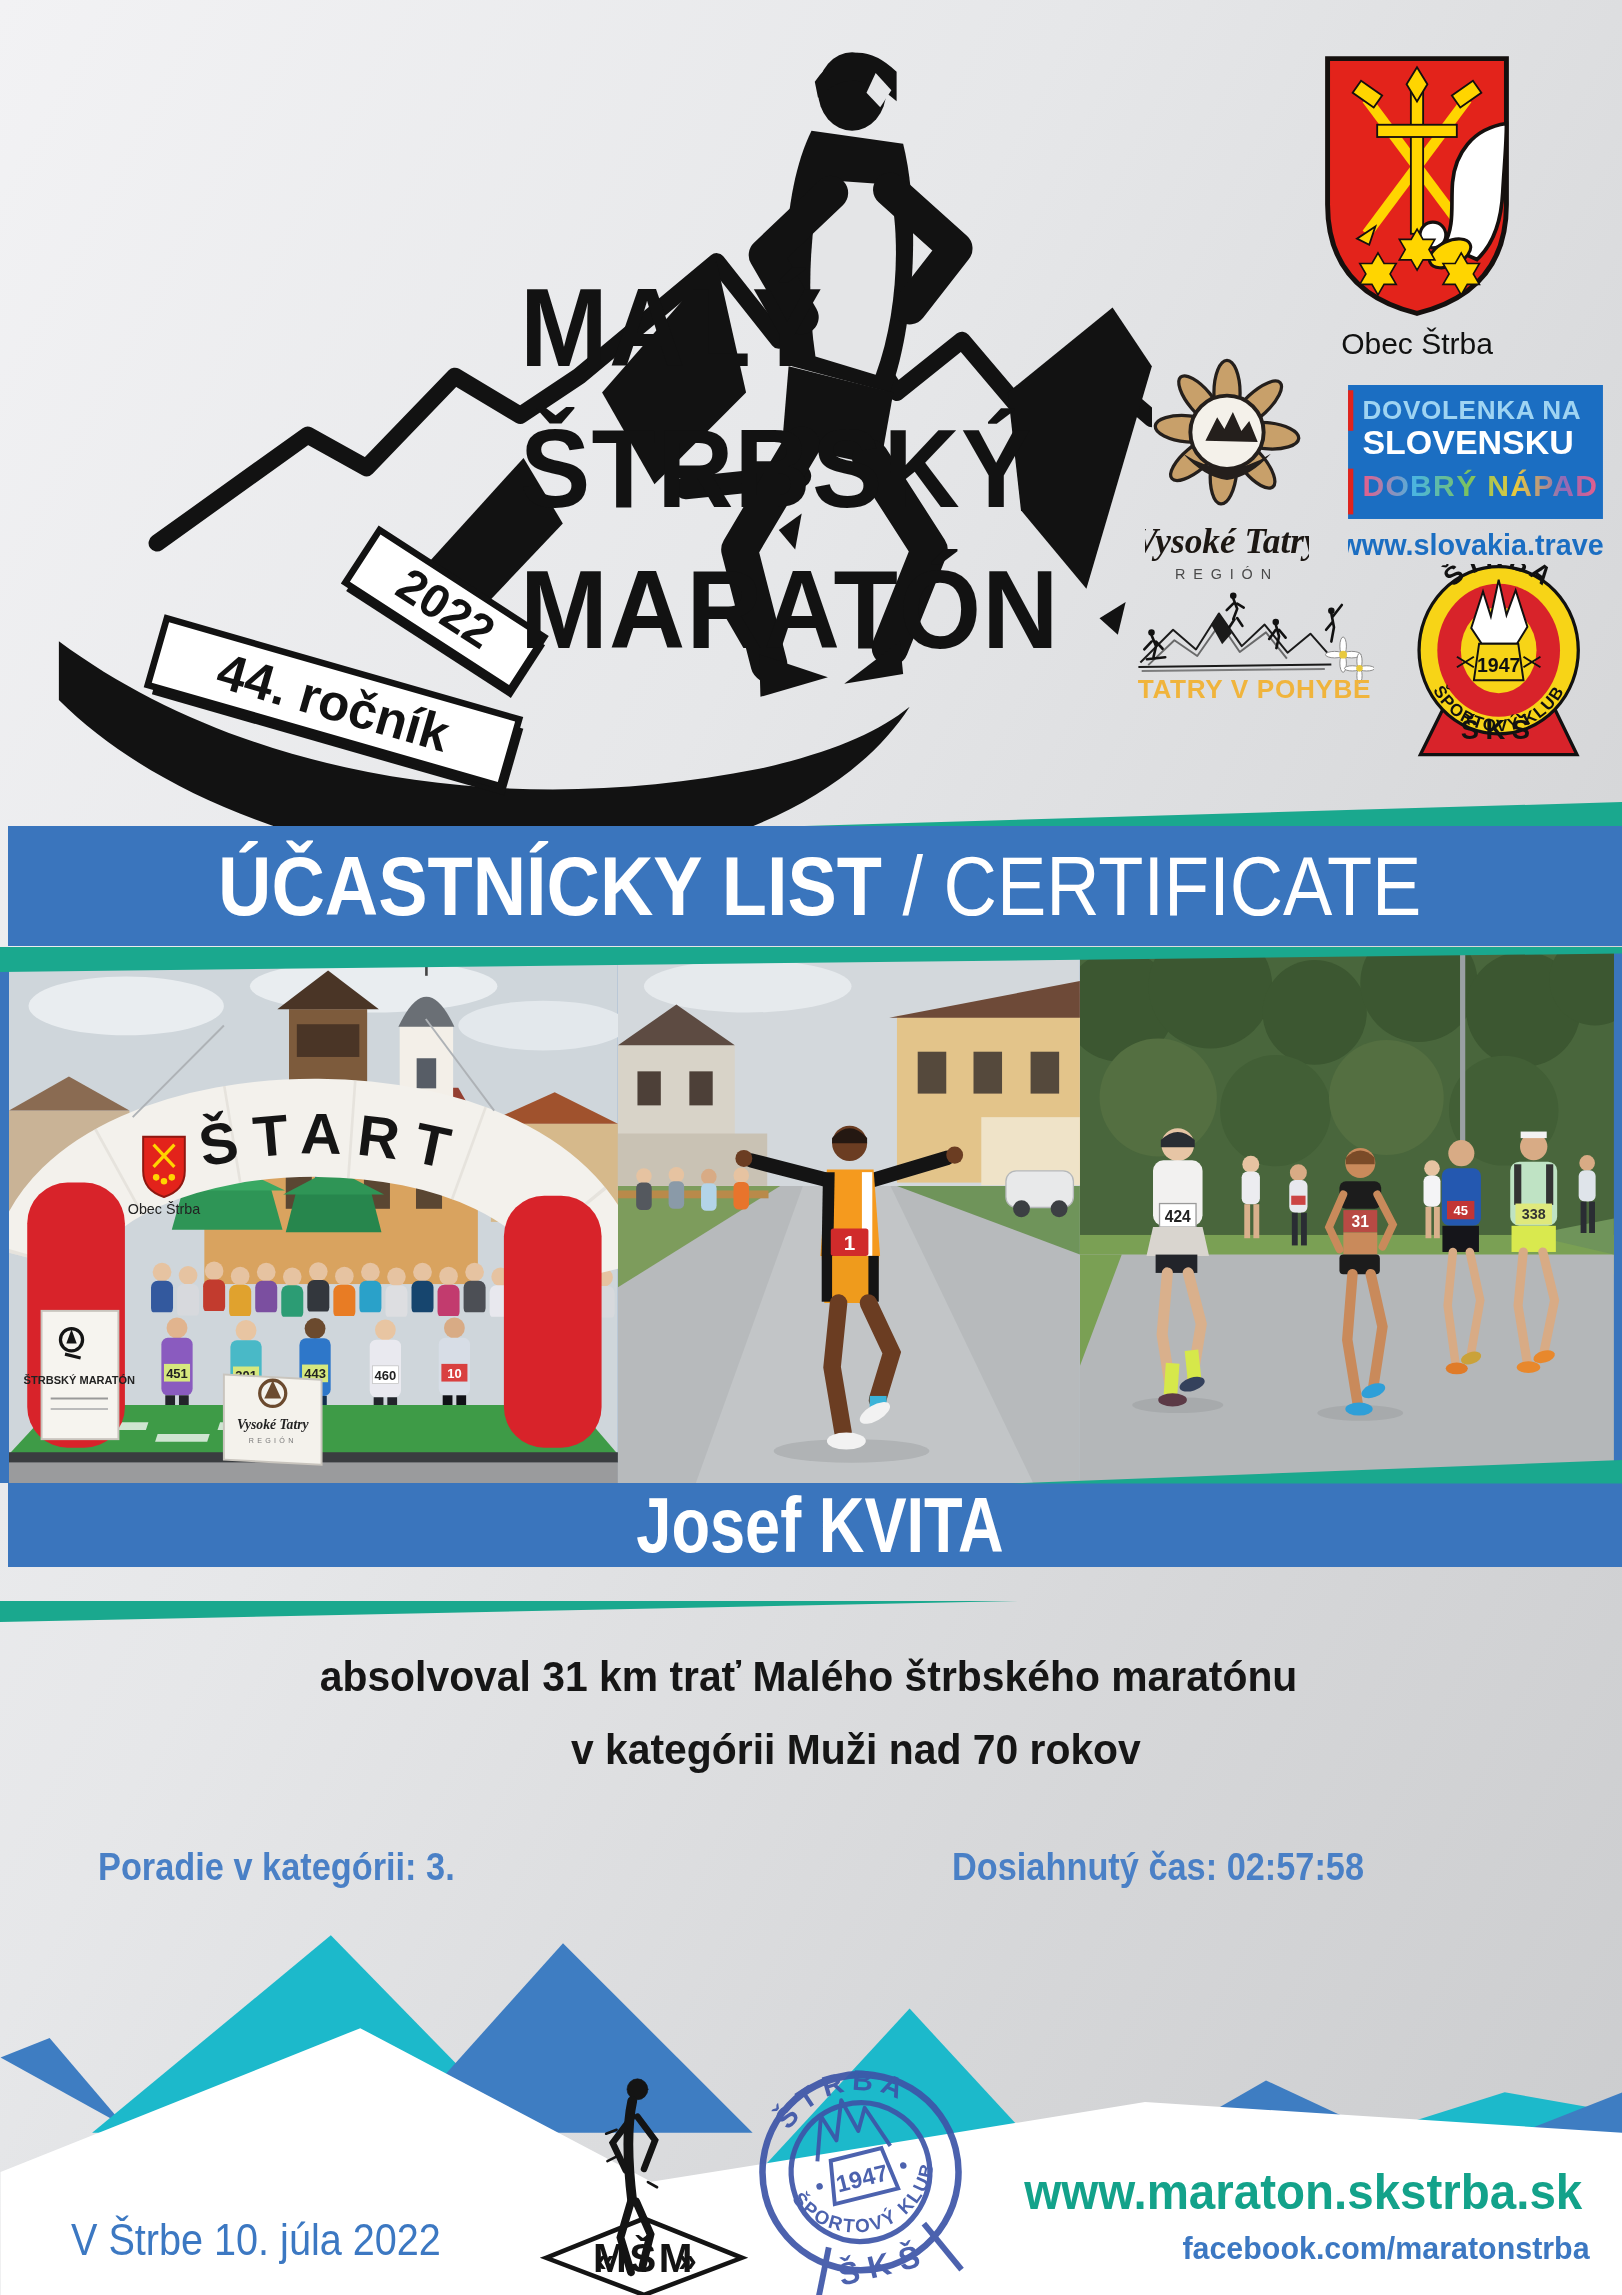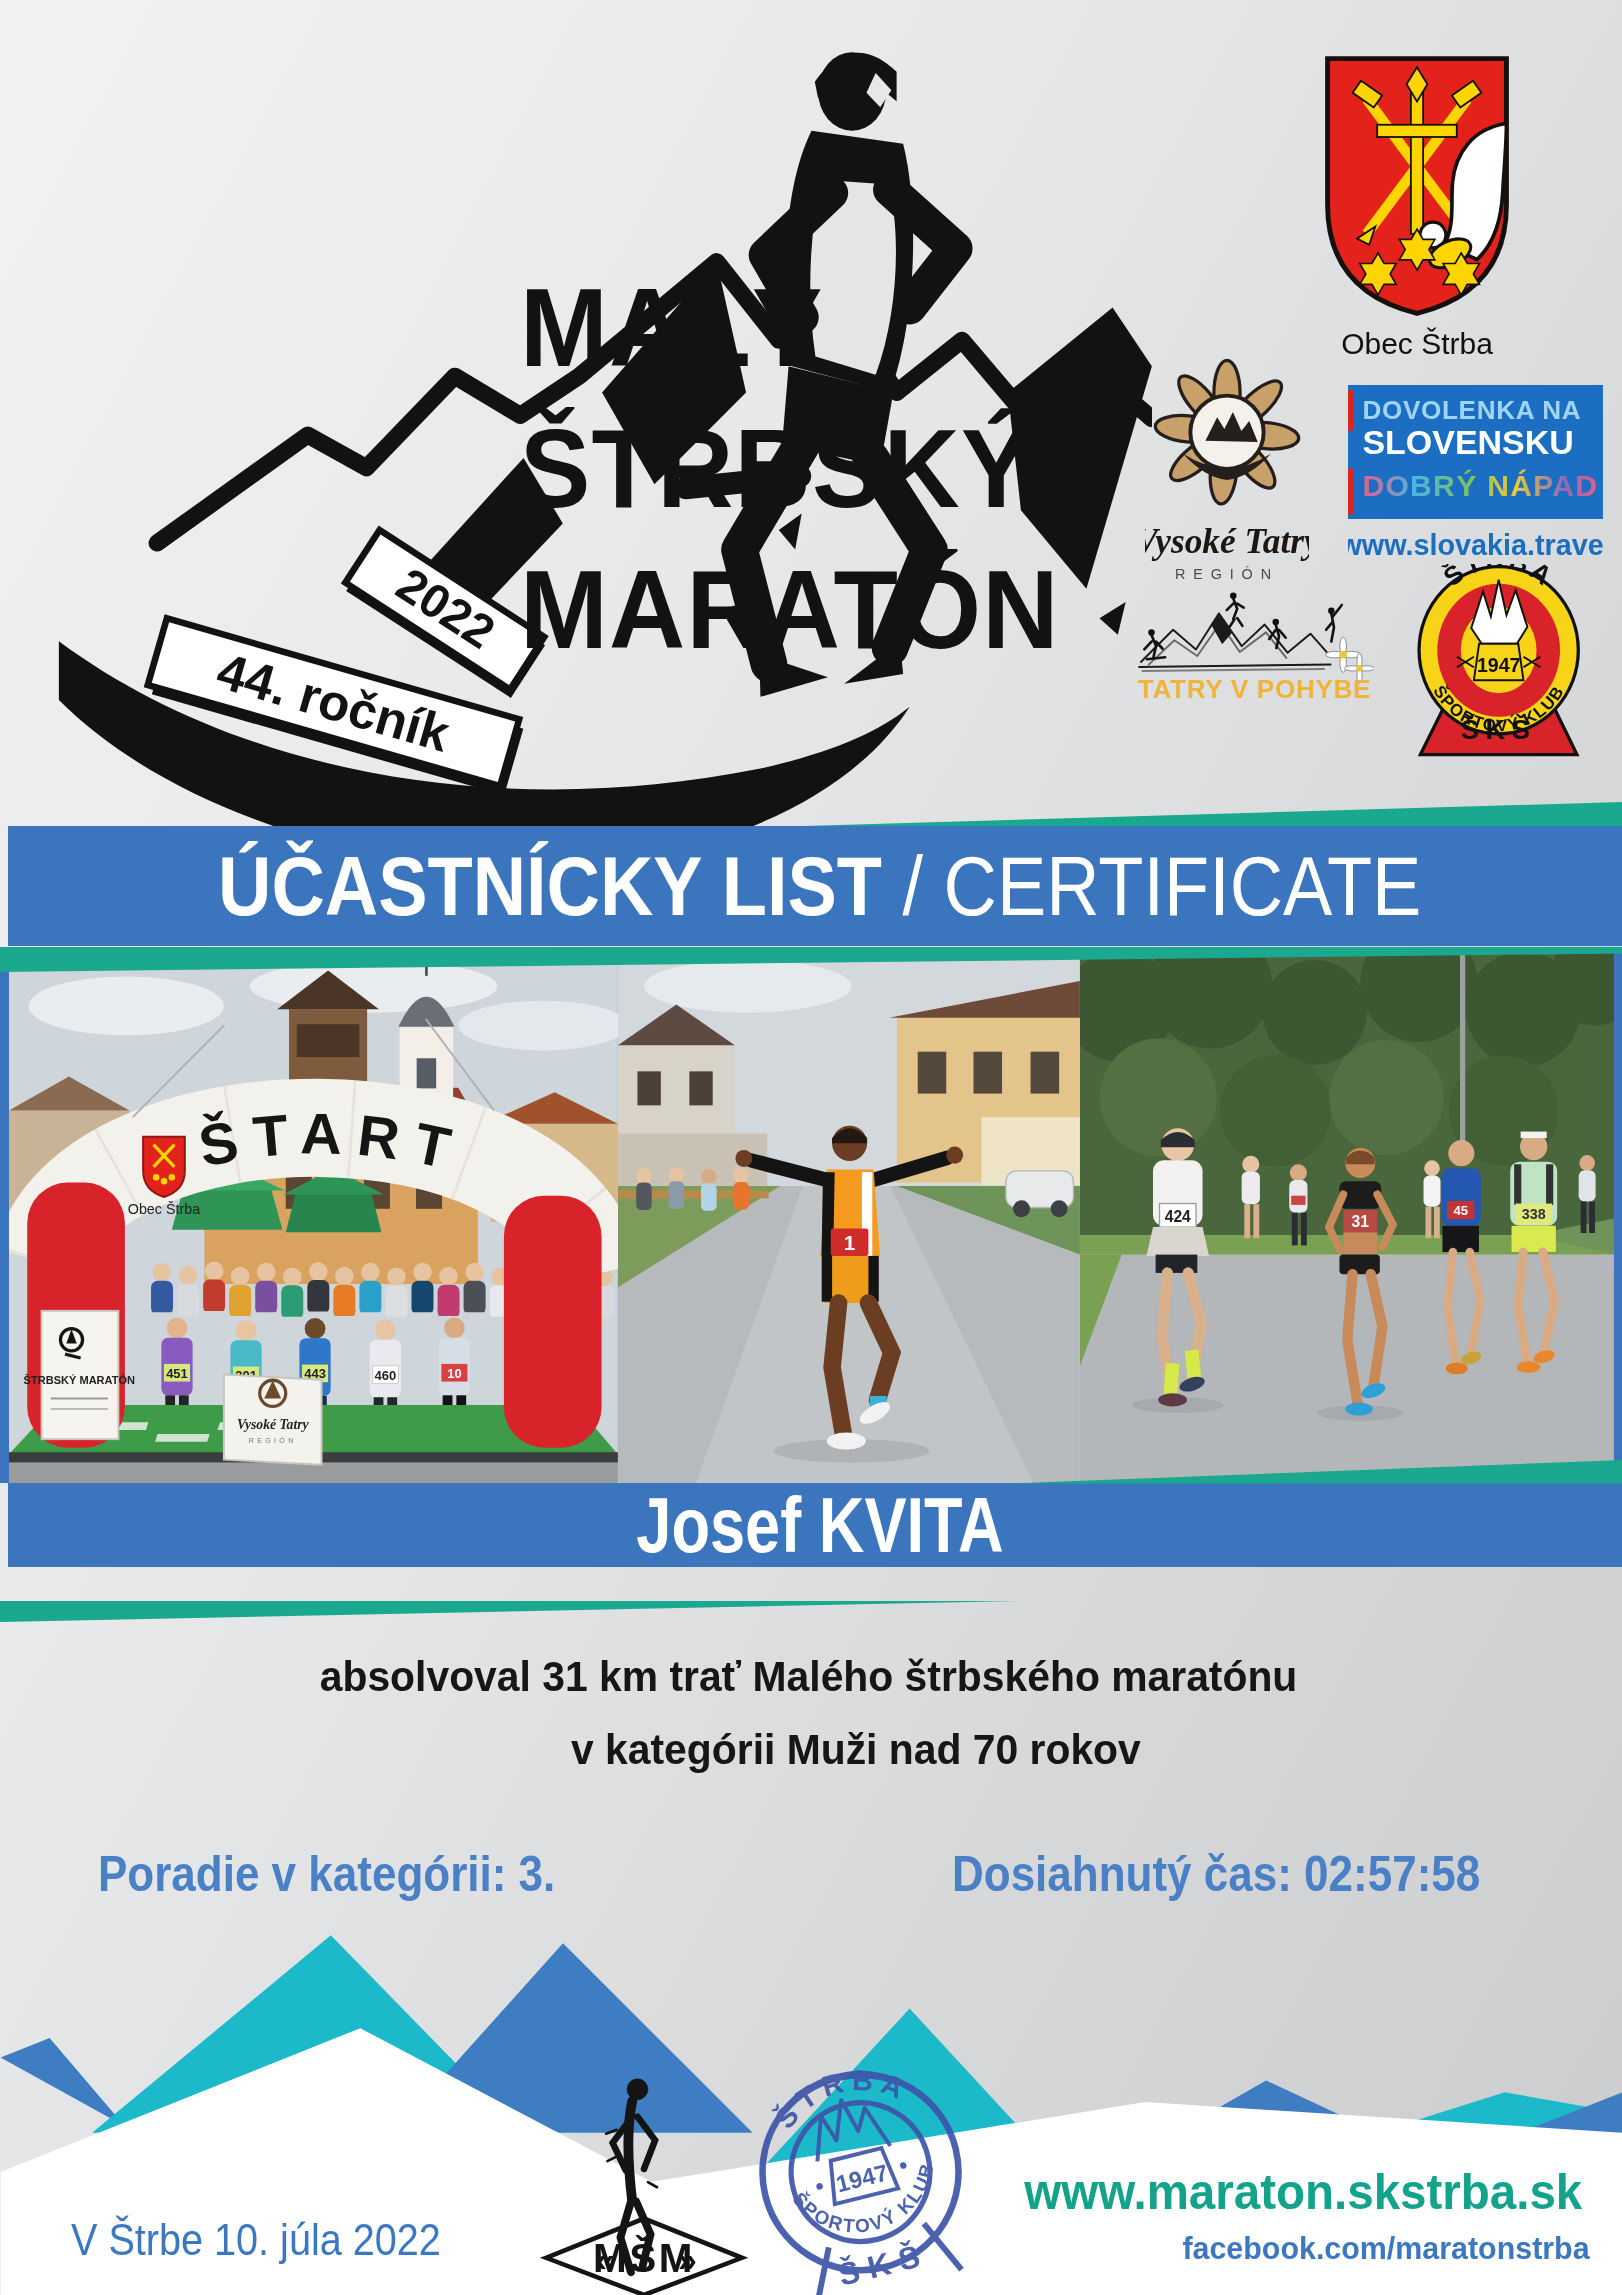--- a/index.html
+++ b/index.html
@@ -27,21 +27,21 @@
   .teal-a2{top:1460px;left:1008px;width:615px;height:23.6px;clip-path:polygon(0 100%,100% 0,100% 100%);z-index:3;}
   .teal-b2{top:1601px;left:0;width:1021px;height:21px;clip-path:polygon(0 0,100% 0,0 100%);}
   
   .photos{top:947px;left:0;width:1623px;height:536px;background:#3a75bd;display:flex;padding:0 9.2px;box-sizing:border-box;}
   .photos svg{display:block;height:536px;}
   
   .res-line{left:0;width:1617px;text-align:center;color:#161616;font-weight:700;}
   .res-line .cx{transform:scaleX(.95);}
   .res1{top:1652px;font-size:43px;}
   .res2{top:1725px;font-size:43px;padding-left:47px;}
-  .blue-stat{color:#4a80c6;font-weight:700;font-size:50px;}
+  .blue-stat{color:#4a80c6;font-weight:700;font-size:39px;}
   .rank{left:98px;top:1845px;}
   .time{left:952px;top:1845px;}
   .blue-stat .cx{transform:scaleX(.88);transform-origin:left center;}
   
   .fz{top:1917px;left:0;z-index:1;}
   .f-date{left:71px;top:2215px;font-size:44px;font-weight:400;color:#3c78c2;z-index:5;}
   .f-date .cx{transform:scaleX(.9);transform-origin:left center;}
   .f-web{right:41px;top:2163px;font-size:50px;font-weight:700;color:#13a28a;z-index:5;}
   .f-fb{right:33px;top:2230px;font-size:32px;font-weight:700;color:#3c78c2;z-index:5;}
   .f-web .cx,.f-fb .cx{transform:scaleX(.95);transform-origin:right center;}

